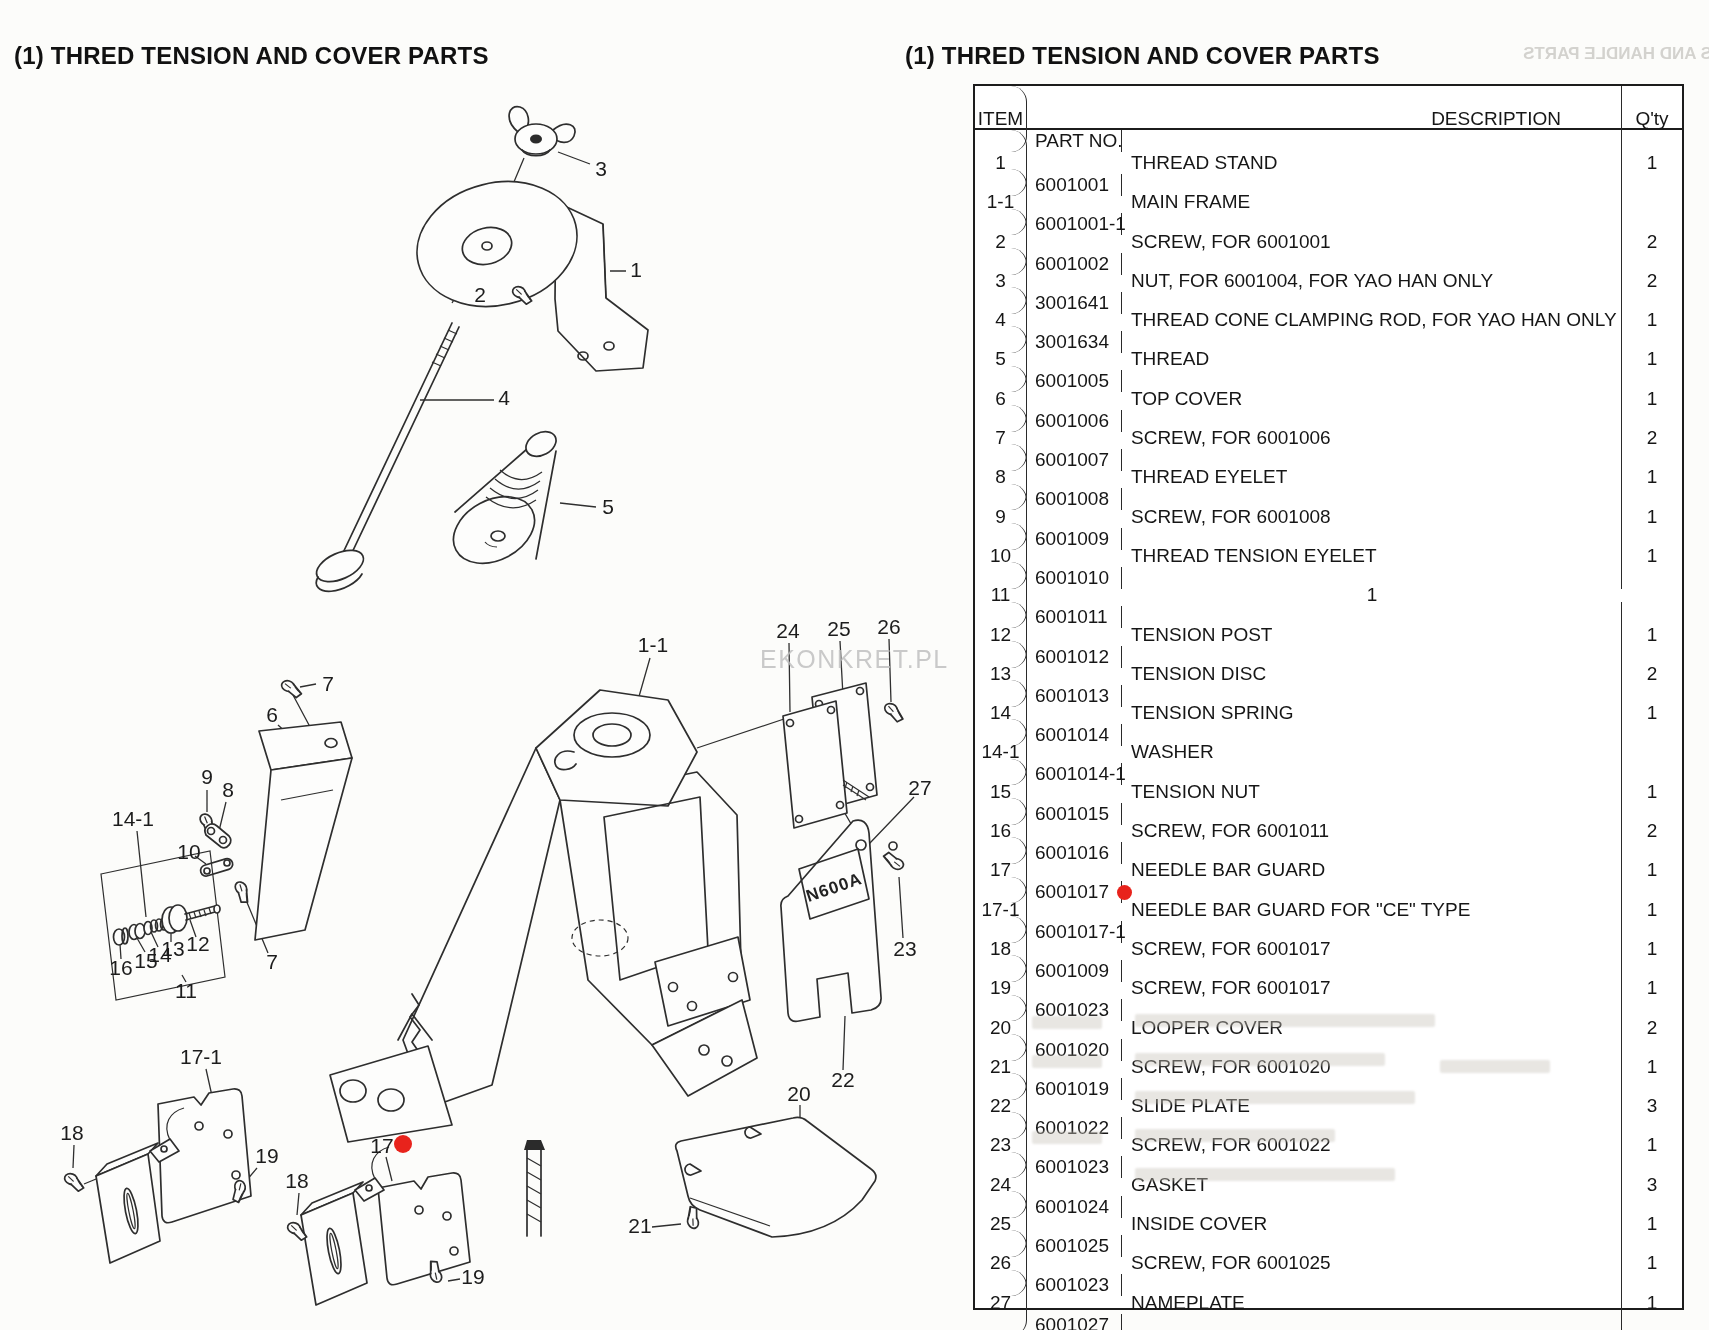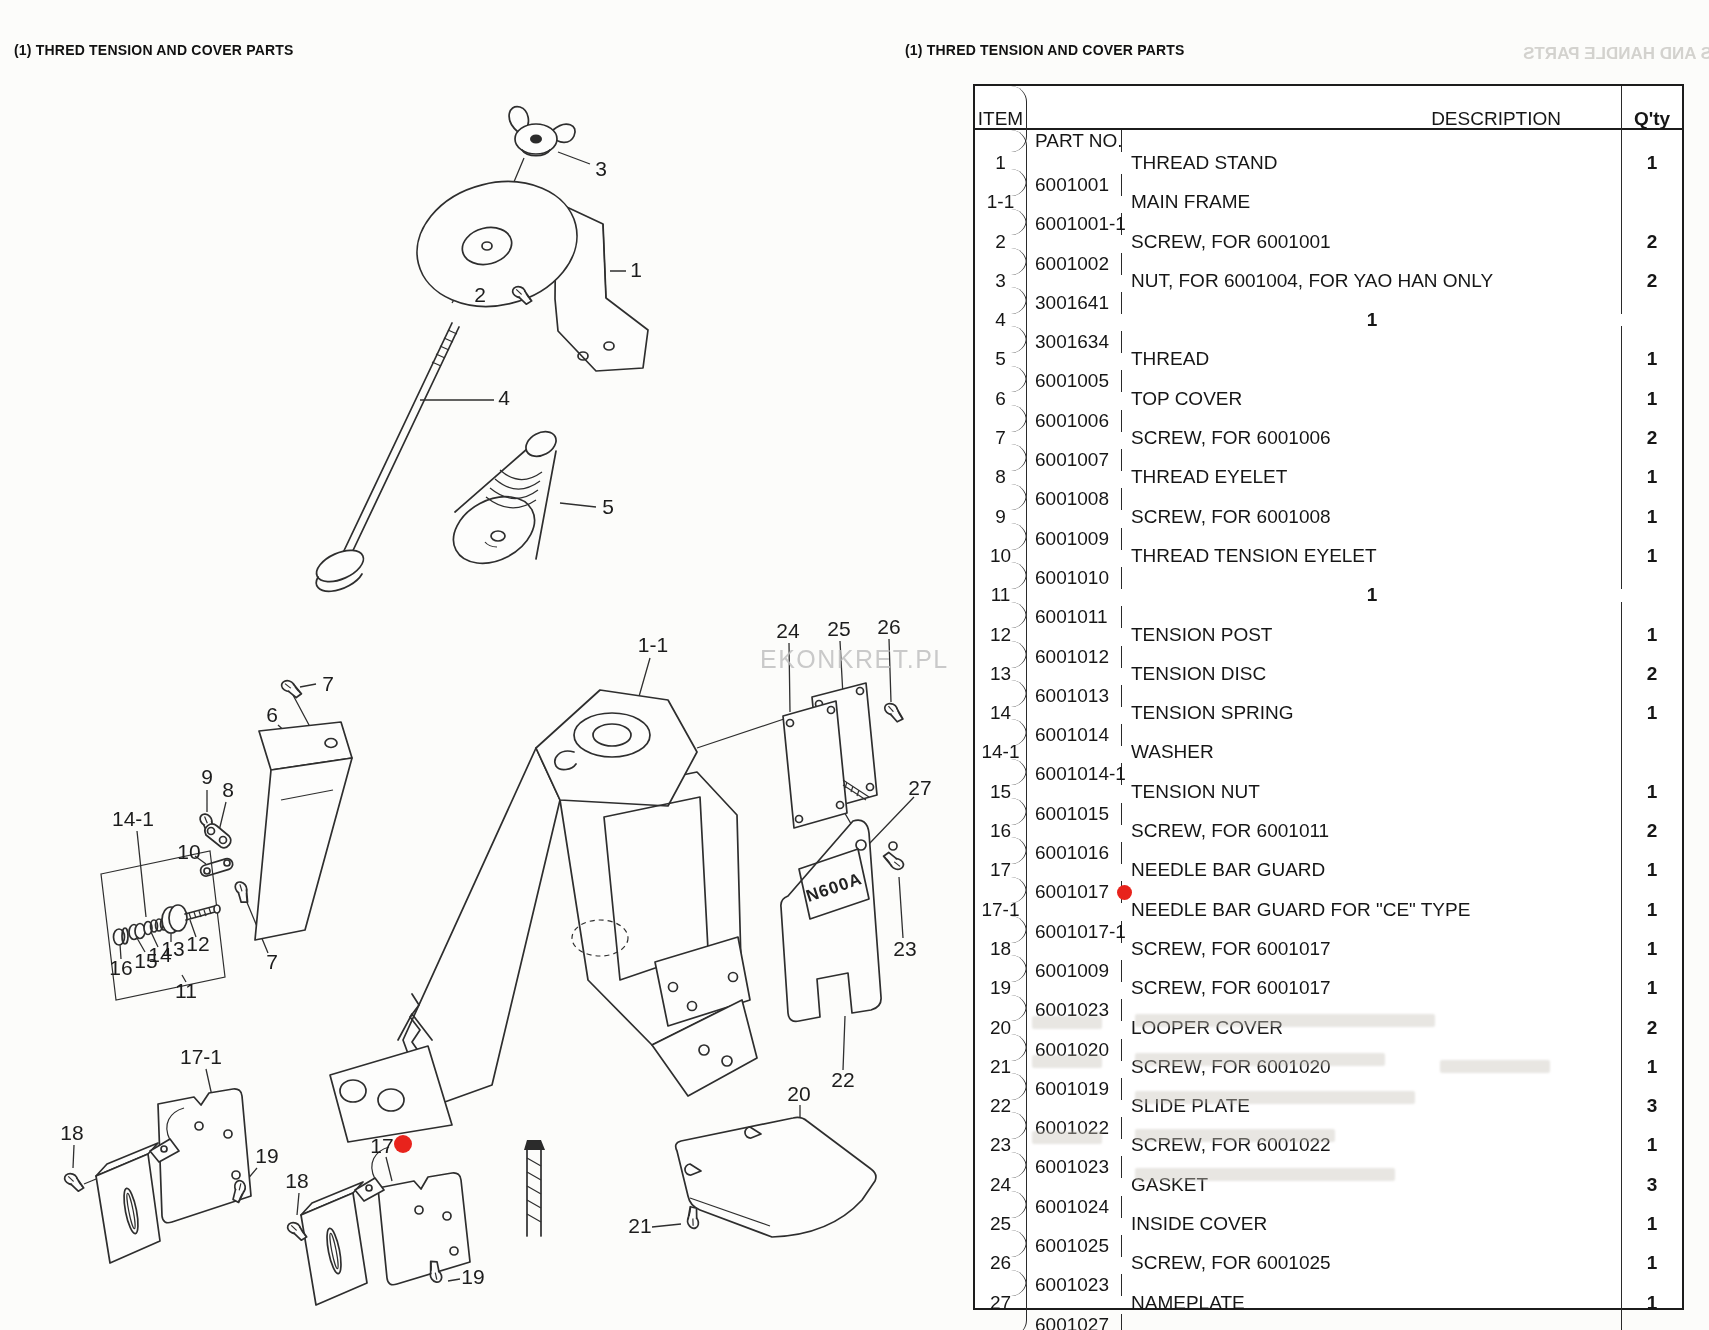--- a/index.html
+++ b/index.html
@@ -1,21 +1,21 @@
 <!DOCTYPE html>
 <html><head>
 <meta charset="utf-8">
 <style>
   html,body{margin:0;padding:0;}
   body{
     width:1709px;height:1330px;position:relative;overflow:hidden;
     background:#fcfcfa;font-family:"Liberation Sans",sans-serif;color:#161616;
   }
   .page-title{
-    position:absolute;font-weight:700;font-size:14px;letter-spacing:.2px;color:#111;
+    position:absolute;font-weight:700;font-size:24px;letter-spacing:.2px;color:#111;
     white-space:nowrap;
   }
   #title-left{left:14px;top:42px;}
   #title-right{left:905px;top:42px;}
   .ghost-title{
     position:absolute;left:1462px;top:44px;width:250px;
     transform:scaleX(-1);font-weight:700;font-size:17px;color:#b9b7b2;opacity:.6;
     white-space:nowrap;
   }
   .watermark{
@@ -26,21 +26,21 @@
   .parts-table{
     position:absolute;left:973px;top:84px;width:707px;height:1222px;
     border:2.5px solid #1c1c1c;background:#fff;box-sizing:content-box;z-index:2;
   }
   .thead{height:42px;display:grid;grid-template-columns:52px 95px 500px 60px;
     border-bottom:2.5px solid #1c1c1c;font-size:20px;}
   .tbody{display:grid;grid-auto-rows:39.3px;}
   .trow{display:grid;grid-template-columns:52px 95px 500px 60px;}
   .cell{border-right:1.6px solid #2a2a2a;display:flex;align-items:center;
     font-size:19px;white-space:nowrap;overflow:visible;}
-  .cell.c-qty{border-right:none;justify-content:center;font-weight:bold;}
+  .cell.c-qty{border-right:none;justify-content:center;}
   .cell.c-item{justify-content:center;border-radius:16px;}
   .cell.c-part{padding-left:8px;margin-top:44px;}
   .cell.c-desc{padding-left:9px;}
   .thead .c-desc{justify-content:flex-end;padding-right:60px;padding-left:0;}
   .reddot{width:15px;height:15px;border-radius:50%;background:#e8231c;margin-left:8px;flex:none;}
   
   .ghost-bar{
     position:absolute;height:13px;background:#c9c4bb;opacity:.42;filter:blur(1.3px);
     z-index:3;border-radius:2px;
   }
@@ -323,20 +323,21 @@
       </div>
       <div class="trow">
         <div class="cell c-item">3</div>
         <div class="cell c-part">3001641</div>
         <div class="cell c-desc">NUT, FOR 6001004, FOR YAO HAN ONLY</div>
         <div class="cell c-qty">2</div>
       </div>
       <div class="trow">
         <div class="cell c-item">4</div>
         <div class="cell c-part">3001634</div>
+        <div class="cell c-desc">THREAD CONE CLAMPING ROD, FOR YAO HAN ONLY</div>
         <div class="cell c-qty">1</div>
       </div>
       <div class="trow">
         <div class="cell c-item">5</div>
         <div class="cell c-part">6001005</div>
         <div class="cell c-desc">THREAD</div>
         <div class="cell c-qty">1</div>
       </div>
       <div class="trow">
         <div class="cell c-item">6</div>

